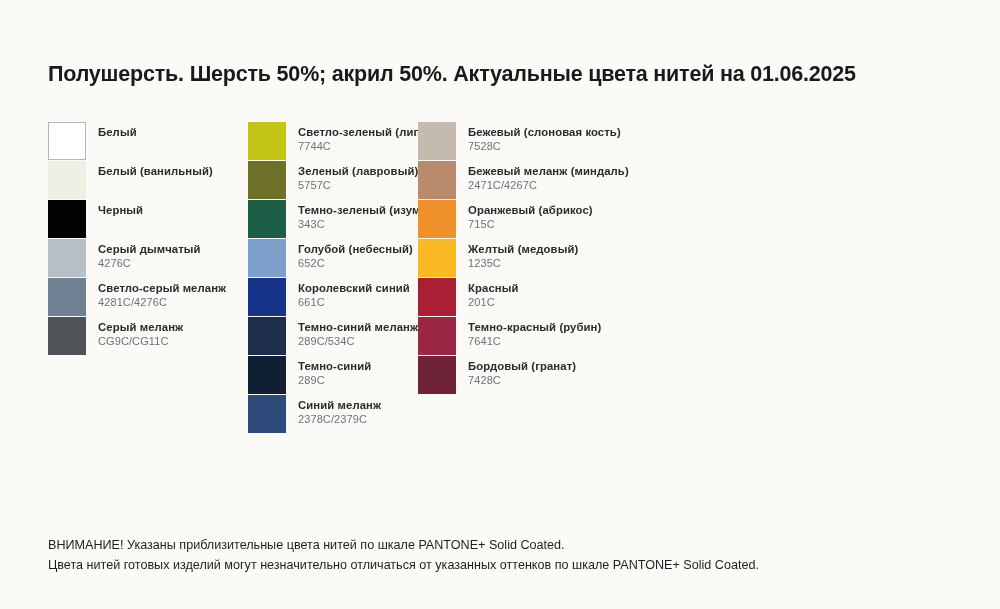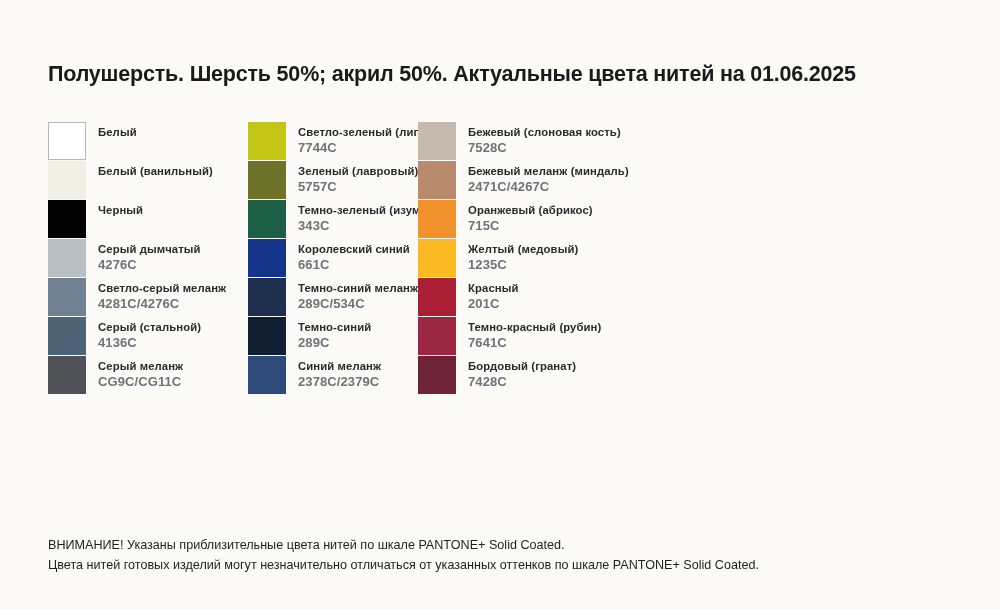--- a/index.html
+++ b/index.html
@@ -72,22 +72,22 @@
     line-height: 1.18;
     white-space: nowrap;
   }
   .c-name {
     font-size: 11.3px;
     font-weight: bold;
     color: #2b2b2b;
     letter-spacing: 0.1px;
   }
   .c-code {
-    font-size: 13px;
-    font-weight: bold;
+    font-size: 11px;
+    font-weight: normal;
     color: #6f7276;
     letter-spacing: 0.1px;
     margin-top: 1px;
   }
   .c-code:empty { display: none; }
 
   
   .footer {
     position: absolute;
     left: 48px;
@@ -134,27 +134,20 @@
           </div>
         </div>
         <div class="swatch-row">
           <div class="chip" style="background-color: rgb(111, 129, 146);"></div>
           <div class="labels">
             <div class="c-name">Светло-серый меланж</div>
             <div class="c-code">4281C/4276C</div>
           </div>
         </div>
         <div class="swatch-row">
-          <div class="chip" style="background-color: rgb(78, 99, 117);"></div>
-          <div class="labels">
-            <div class="c-name">Серый (стальной)</div>
-            <div class="c-code">4136C</div>
-          </div>
-        </div>
-        <div class="swatch-row">
           <div class="chip" style="background-color: rgb(79, 82, 87);"></div>
           <div class="labels">
             <div class="c-name">Серый меланж</div>
             <div class="c-code">CG9C/CG11C</div>
           </div>
         </div>
       </div>
     <div class="column col-2">
         <div class="swatch-row">
           <div class="chip" style="background-color: rgb(194, 197, 20);"></div>
@@ -168,20 +161,27 @@
           <div class="labels">
             <div class="c-name">Зеленый (лавровый)</div>
             <div class="c-code">5757C</div>
           </div>
         </div>
         <div class="swatch-row">
           <div class="chip" style="background-color: rgb(29, 94, 70);"></div>
           <div class="labels">
             <div class="c-name">Темно-зеленый (изумруд)</div>
             <div class="c-code">343C</div>
+          </div>
+        </div>
+        <div class="swatch-row">
+          <div class="chip" style="background-color: rgb(126, 159, 201);"></div>
+          <div class="labels">
+            <div class="c-name">Голубой (небесный)</div>
+            <div class="c-code">652C</div>
           </div>
         </div>
         <div class="swatch-row">
           <div class="chip" style="background-color: rgb(22, 53, 138);"></div>
           <div class="labels">
             <div class="c-name">Королевский синий</div>
             <div class="c-code">661C</div>
           </div>
         </div>
         <div class="swatch-row">

